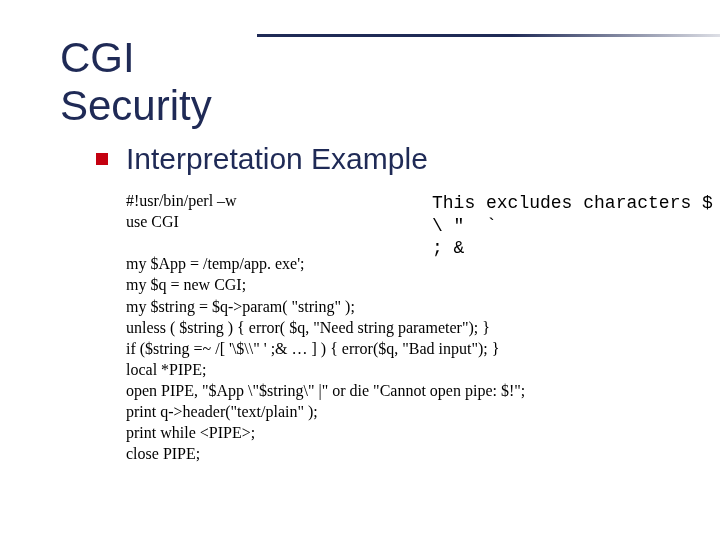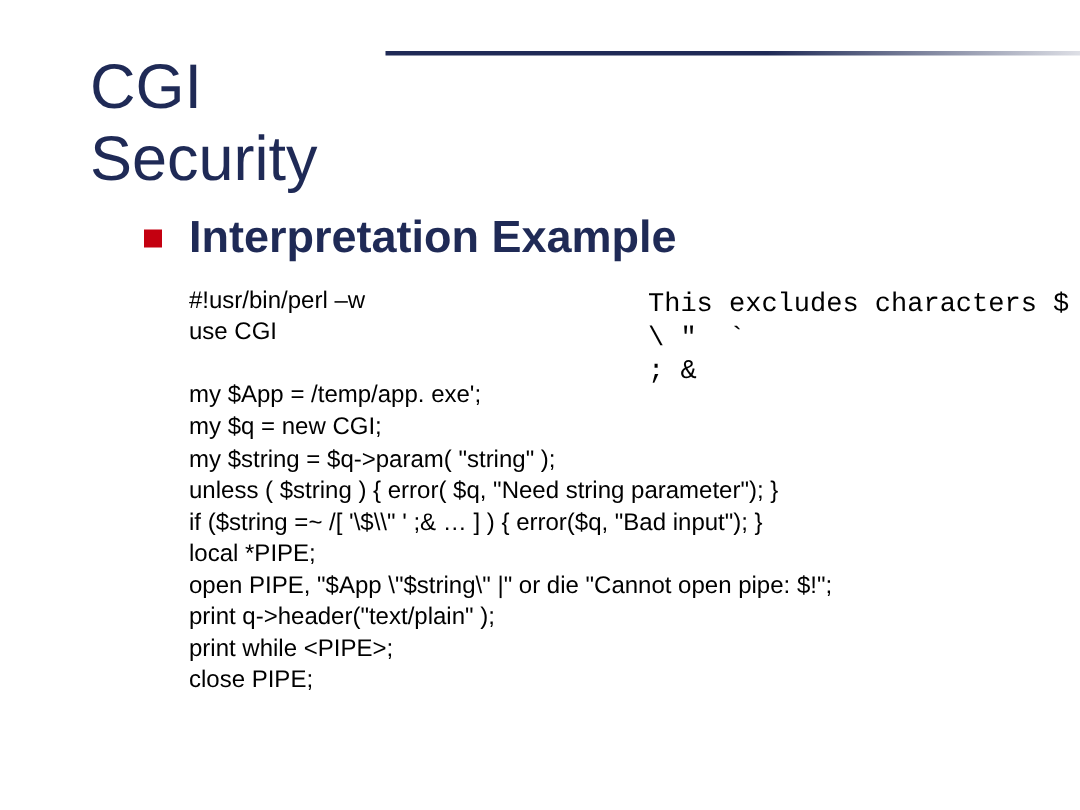--- a/index.html
+++ b/index.html
@@ -44,30 +44,30 @@
   .bullet {
     width: 12px;
     height: 12px;
     background: #c40010;
     margin-right: 18px;
     flex: 0 0 auto;
   }
   .subtitle {
     font-size: 30px;
     color: #1f2a56;
-    font-weight: 700;
+    font-weight: 400;
   }
   .body {
     position: relative;
     margin-left: 66px;
     margin-top: 2px;
     width: 590px;
   }
   .code-block {
-    font-family: Liberation Sans, sans-serif;
+    font-family: Liberation Serif, serif;
     font-size: 16px;
     line-height: 1.32;
     white-space: pre-wrap;
     color: #000;
   }
   .note {
     position: absolute;
     left: 306px;
     top: 2px;
     width: 300px;

